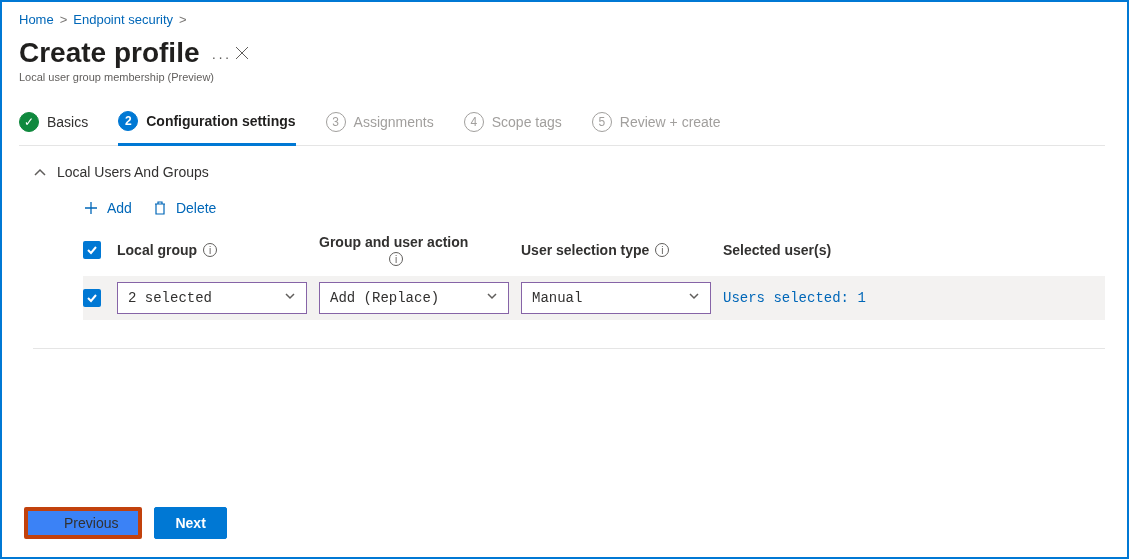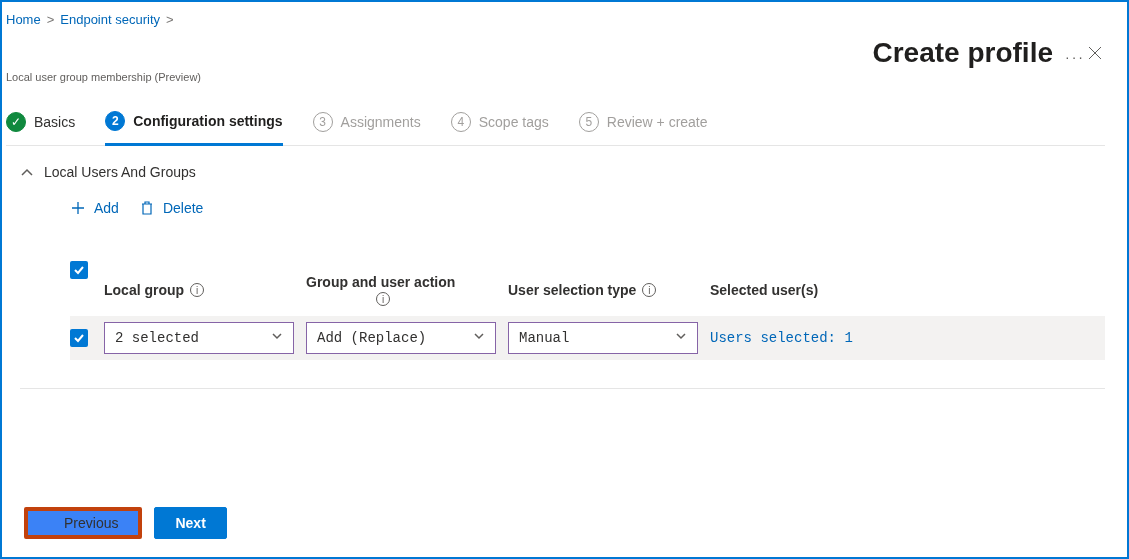--- a/index.html
+++ b/index.html
@@ -6,25 +6,25 @@
     body {
       font-family: "Segoe UI", Arial, sans-serif;
       font-size: 14px;
       color: #323130;
       background: #fff;
       width: 1129px;
       height: 559px;
       border: 2px solid #0078d4;
       position: relative;
     }
-    .content { padding: 10px 22px 0 4px; }
+    .content { padding: 10px 22px 0 17px; }
     .breadcrumbs { display: flex; align-items: center; gap: 6px; margin-bottom: 10px; font-size: 13px; }
     .breadcrumbs a { color: #0067b8; text-decoration: none; cursor: pointer; }
     .bc-sep { color: #797775; }
-    .header-row { display: flex; align-items: center; justify-content: flex-end; }
+    .header-row { display: flex; align-items: center; justify-content: flex-start; }
     .header-left { display: flex; align-items: baseline; gap: 12px; }
     h1 { font-size: 28px; font-weight: 600; color: #201f1e; }
     .dots { color: #605e5c; letter-spacing: 2px; font-size: 14px; }
     .subtitle { font-size: 11px; color: #605e5c; margin-top: 2px; margin-bottom: 28px; }
     .close-btn { width: 20px; height: 20px; cursor: pointer; color: #605e5c; font-size: 20px; display:flex; align-items:center; justify-content:center; }
     .wizard { display: flex; align-items: center; gap: 30px; border-bottom: 1px solid #e5e5e5; padding-bottom: 0; margin-bottom: 18px; }
     .step { display: flex; align-items: center; gap: 8px; padding-bottom: 12px; color: #a19f9d; font-size: 14px; cursor: pointer; }
     .step .num { width: 20px; height: 20px; border: 1px solid #a19f9d; border-radius: 50%; display:flex; align-items:center; justify-content:center; font-size:12px; }
     .step.completed .num { background: #10893e; color:#fff; border-color:#10893e; }
     .step.completed .num::after { content: "✓"; font-size:12px; }
@@ -35,21 +35,21 @@
     .section { padding-left: 14px; }
     .section-head { display:flex; align-items:flex-end; gap: 10px; cursor:pointer; margin-bottom: 20px;}
     .chev { width:14px; height:14px; display:inline-flex; align-items:center; justify-content:center; }
 
     .actions { display:flex; gap: 20px; margin-left: 50px; margin-bottom: 18px; }
     .act { display:flex; align-items:center; gap:8px; color:#0067b8; cursor:pointer; font-size:14px; }
     .act .pico { width:16px; height:16px; display:inline-flex; align-items:center; justify-content:center; }
 
     .grid-wrap { margin-left: 50px; }
     .headers { display:flex; align-items:center; gap: 12px; margin-bottom: 10px; }
-    .hcell { display:flex; align-items:center; gap:6px; color:#323130; font-weight:600; font-size:14px;margin-top:40px; }
+    .hcell { display:flex; align-items:center; gap:6px; color:#323130; font-weight:600; font-size:14px; }
     .hcell .info-icon { width:14px; height:14px; border:1px solid #605e5c; border-radius:50%; font-size:10px; display:inline-flex; align-items:center; justify-content:center; color:#605e5c; font-weight:normal; cursor:pointer;}
     .hcell.stacked { flex-direction: column; align-items:flex-start; gap:0; }
     .hcell.stacked .info-icon { margin-left: 70px; margin-top:2px; }
 
     .col-check { width: 22px; }
     .col1 { width: 190px; }
     .col2 { width: 190px; }
     .col3 { width: 190px; }
     .col4 { flex:1; }
 

